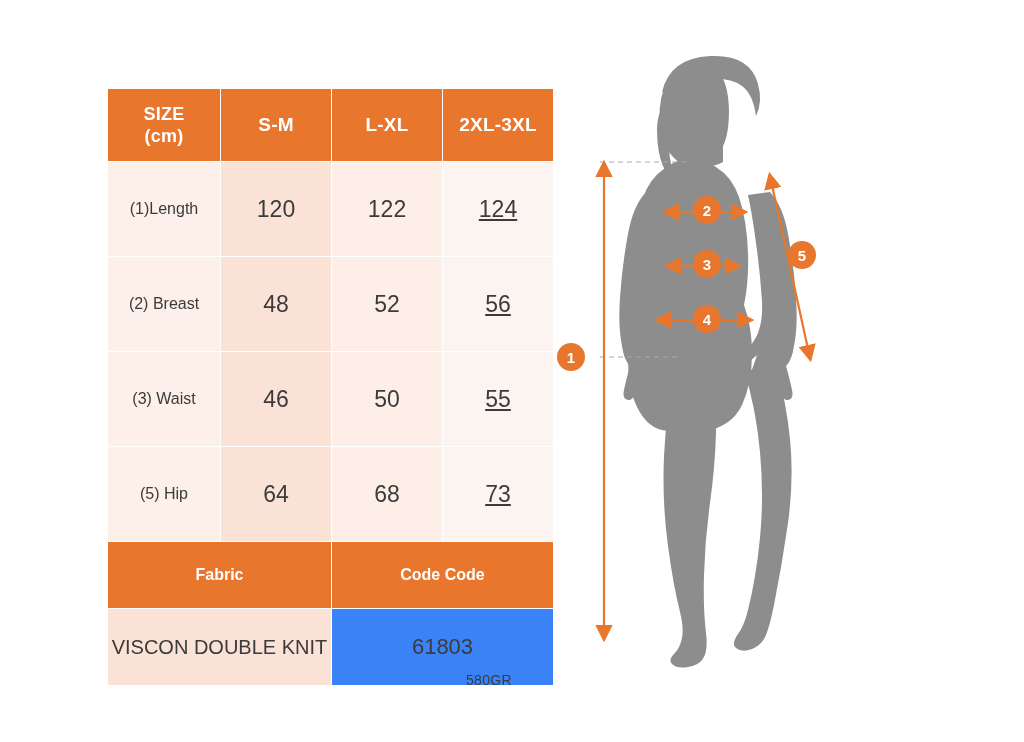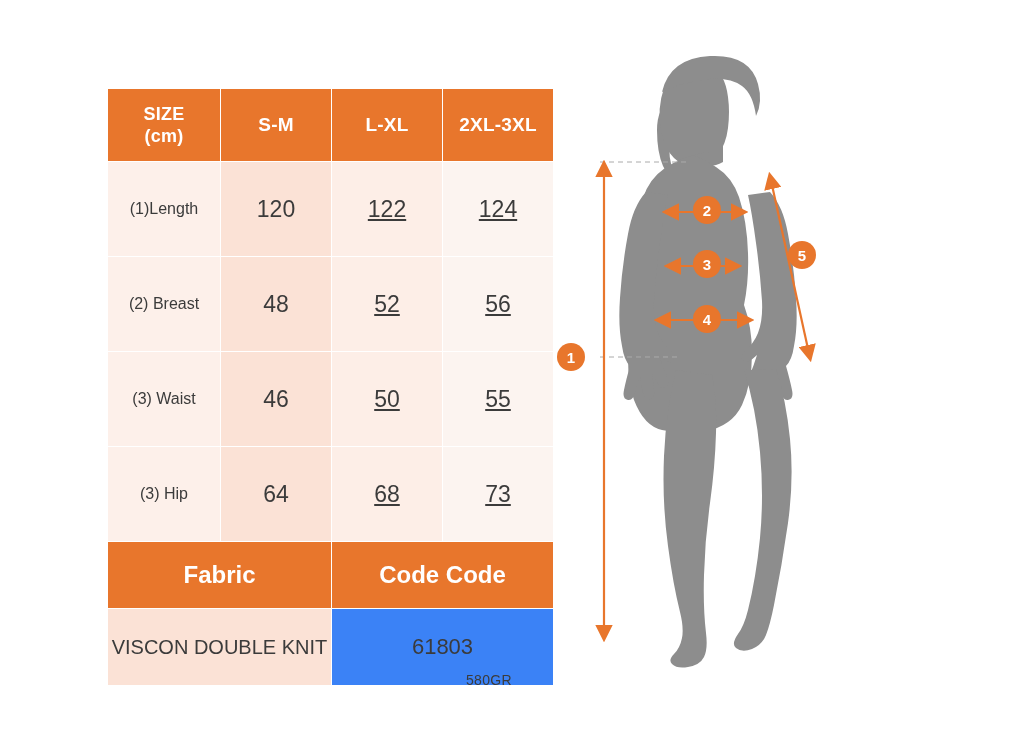--- a/index.html
+++ b/index.html
@@ -56,31 +56,30 @@
     line-height: 1.2;
     padding: 12px 4px;
   }
   .val {
     background: #fbe2d6;
     font-size: 23px;
     color: #3b3b3b;
   }
   .val.alt {
     background: #fdeee7;
-    text-decoration: underline;
   }
   .val.alt2 {
     background: #fcf4f0;
     text-decoration: underline;
   }
   .fabric-hdr {
     background: #e8762c;
     color: #ffffff !important;
     font-weight: bold;
-    font-size: 24px;
+    font-size: 16px;
     height: 64px;
   }
   .fabric-val {
     background: #fbe2d6;
     font-size: 20px;
     height: 74px;
     line-height: 1.25;
   }
   .fabric-val.code {
     background: #3b82f6;
@@ -155,21 +154,21 @@
       </tr>
 
       <tr>
         <td class="rowlabel">(3) Waist</td>
         <td class="val">46</td>
         <td class="val alt">50</td>
         <td class="val alt2">55</td>
       </tr>
 
       <tr>
-        <td class="rowlabel">(3) Hip</td>
+        <td class="rowlabel">(5) Hip</td>
         <td class="val">64</td>
         <td class="val alt">68</td>
         <td class="val alt2">73</td>
       </tr>
 
 
       <tr>
         <td class="fabric-hdr" colspan="2">Fabric</td>
         <td class="fabric-hdr" colspan="2">Code Code</td>
       </tr>

